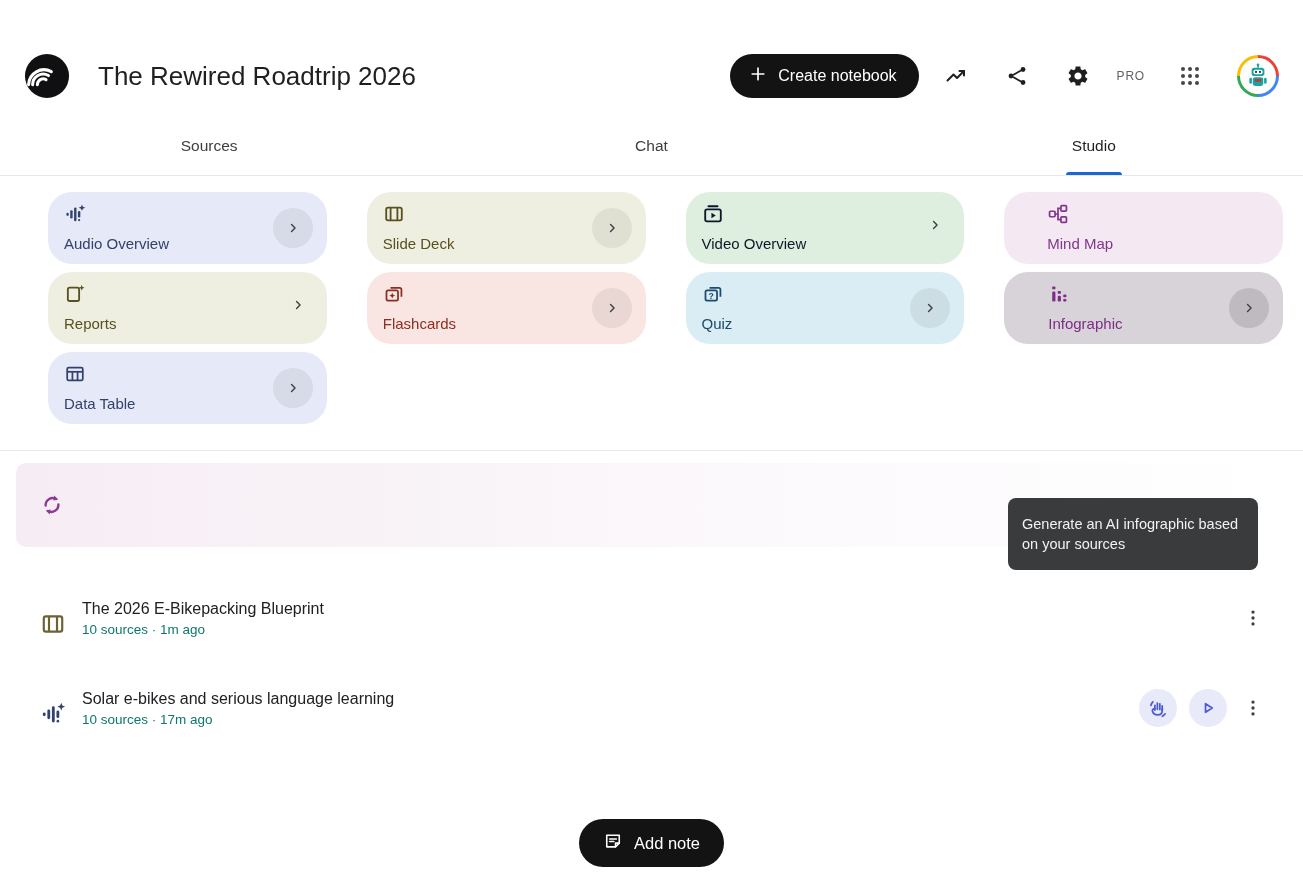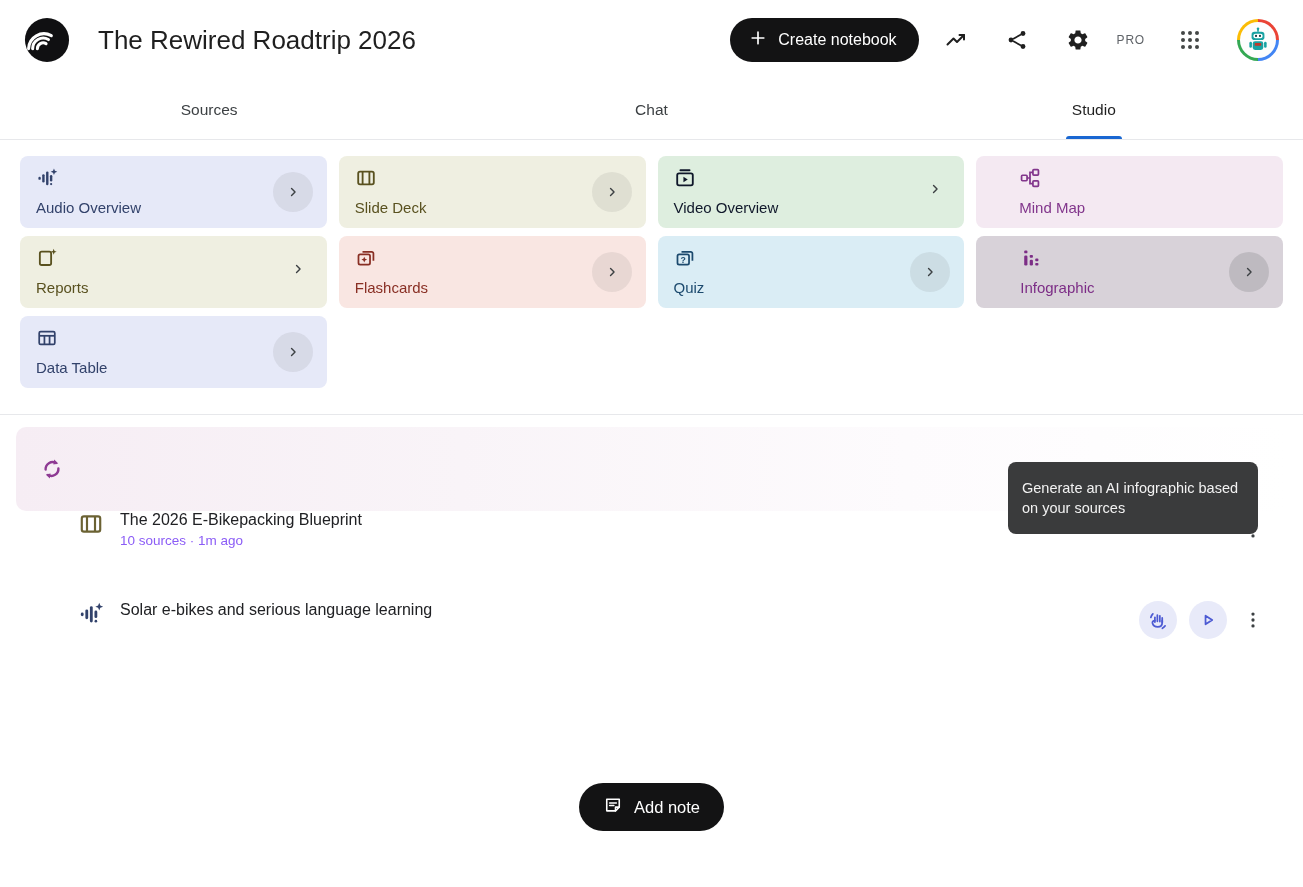--- a/index.html
+++ b/index.html
@@ -1,20 +1,20 @@
 <!DOCTYPE html>
 <html><head>
 <meta charset="utf-8">
 <style>
   * { margin:0; padding:0; box-sizing:border-box; }
   html,body { width:1303px; height:887px; background:#fff; overflow:hidden;
     font-family:"Liberation Sans", sans-serif; color:#202124; }
 
   
-  .header { height:80px; display:flex; align-items:center; padding:0 24px; }
+  .header { height:80px; display:flex; align-items:center; padding:0 24px;margin-top:36px; }
   .logo { width:46px; height:46px; flex:0 0 auto; cursor:pointer; }
   .logo svg { width:46px; height:46px; display:block; }
   .nb-title { font-size:26px; font-weight:400; color:#1f1f1f; margin-left:28px; white-space:nowrap; }
   .header-right { margin-left:auto; display:flex; align-items:center; gap:13px; }
   .create-btn { display:flex; align-items:center; gap:10px; background:#131314; color:#fff;
     border:none; height:44px; border-radius:22px; padding:0 22px 0 18px; font-size:16px;
     font-weight:500; font-family:inherit; cursor:pointer; }
   .create-btn svg { width:20px; height:20px; }
   .hdr-icon-btn { width:48px; height:48px; border:none; background:transparent; display:flex;
     align-items:center; justify-content:center; cursor:pointer; color:#1f1f1f; }
@@ -32,22 +32,22 @@
   .tab { flex:1; display:flex; align-items:center; justify-content:center; position:relative;
     font-size:15.5px; font-weight:500; color:#3c4043; cursor:pointer; }
   .tab.active { color:#1f1f1f; }
   .tab .underline { display:none; }
   .tab.active .underline { display:block; position:absolute; bottom:0; left:50%;
     transform:translateX(-50%); width:56px; height:3px; border-radius:3px 3px 0 0; background:#1967D2; }
 
   
   .cards-wrap { position:relative; padding:16px 20px 26px; }
   .cards-grid { display:grid; grid-template-columns:repeat(4,1fr); gap:8px 12px; }
-  .card { position:relative; height:72px; border-radius:8px; padding:11px 16px 12px;
-    display:flex; flex-direction:column; justify-content:space-between; cursor:pointer; }
+  .card { position:relative; height:72px; border-radius:24px; padding:11px 16px 12px;
+    display:flex; flex-direction:column; justify-content:space-between; cursor:pointer;margin-left:28px; }
   .card .card-icon svg { width:22px; height:22px; display:block; }
   .card .card-label { font-size:15px; }
   .chev-circle { position:absolute; right:14px; top:16px; width:40px; height:40px; border-radius:50%;
     background:rgba(68,71,70,.09); display:flex; align-items:center; justify-content:center; color:#3c4043; }
   .chev-circle.dark { background:rgba(68,71,70,.17); }
   .chev-circle svg { width:14px; height:14px; }
   .chev-plain { position:absolute; right:22px; top:26px; color:#3c4043; }
   .chev-plain svg { width:14px; height:14px; }
 
   .tooltip { position:absolute; left:1008px; top:322px; width:250px; background:#3A3B3C; color:#F2F2F2;
@@ -55,23 +55,23 @@
 
   .section-divider { height:1px; background:#E7E8EB; }
 
   
   .gen-card { margin:12px 16px 0; height:84px; border-radius:10px; display:flex; align-items:center;
     padding:0 24px; cursor:pointer;
     background:linear-gradient(90deg,#F6EDF4 0%,#F9F4F8 35%,#FDFBFD 70%,#FFFFFF 100%); }
   .gen-icon { width:24px; height:24px; margin-right:18px; }
   .gen-icon svg { width:24px; height:24px; display:block; }
   .item-texts .item-title { font-size:16px; color:#202124; }
-  .item-texts .item-sub { font-size:13.5px; color:#8b5cf6; margin-top:4px; }
-
-  .artifact-row { height:90px; display:flex; align-items:flex-start; padding:0 40px; position:relative; cursor:pointer;margin-left:38px; }
+  .item-texts .item-sub { font-size:13.5px; color:#0f766e; margin-top:4px; }
+
+  .artifact-row { height:90px; display:flex; align-items:flex-end; padding:0 40px; position:relative; cursor:pointer; }
   .artifact-icon { width:26px; height:26px; margin-right:16px; flex:0 0 auto; }
   .artifact-icon svg { width:26px; height:26px; display:block; }
   .row-actions { position:absolute; right:36px; display:flex; align-items:center; gap:12px; }
   .action-circle { width:38px; height:38px; border-radius:50%; background:#E8EAF9; border:none;
     display:flex; align-items:center; justify-content:center; color:#4D5BD3; cursor:pointer; }
   .action-circle svg { width:22px; height:22px; }
   .more-btn { width:28px; height:38px; border:none; background:transparent; color:#3c4043;
     display:flex; align-items:center; justify-content:center; cursor:pointer; }
   .more-btn svg { width:22px; height:22px; }
 
@@ -354,20 +354,21 @@
           <rect x="2.6" y="10.6" width="2.6" height="3.4" rx="1.3"></rect>
           <rect x="6.8" y="7.8" width="2.6" height="9" rx="1.3"></rect>
           <rect x="11" y="4.8" width="2.6" height="15" rx="1.3"></rect>
           <rect x="15.2" y="8.8" width="2.6" height="7" rx="1.3"></rect>
           <path d="M19.6 1.6 l1 2.6 2.6 1 -2.6 1 -1 2.6 -1 -2.6 -2.6 -1 2.6 -1 Z"></path>
           <circle cx="16.5" cy="18.6" r="1.2"></circle>
         </svg>
       </span>
       <div class="item-texts">
         <div class="item-title">Solar e-bikes and serious language learning</div>
+        <div class="item-sub">10 sources · 17m ago</div>
       </div>
       <div class="row-actions">
         <button class="action-circle">
           <svg viewBox="0 0 24 24" fill="none" stroke="currentColor" stroke-width="1.9" stroke-linecap="round">
             <path d="M8.6 14.2 V9"></path>
             <path d="M11.3 13.4 V6.6"></path>
             <path d="M14 13.7 V7.4"></path>
             <path d="M16.6 14.4 V9.8"></path>
             <path d="M8.6 12.6 c-1.9 0 -3.1 1.2 -2.6 2.9 .6 2.1 2.3 4 5.7 4 3.3 0 4.9 -1.8 4.9 -4.8 v-2"></path>
             <path d="M4.2 9.2 A8 8 0 0 1 6.4 5.4"></path>

